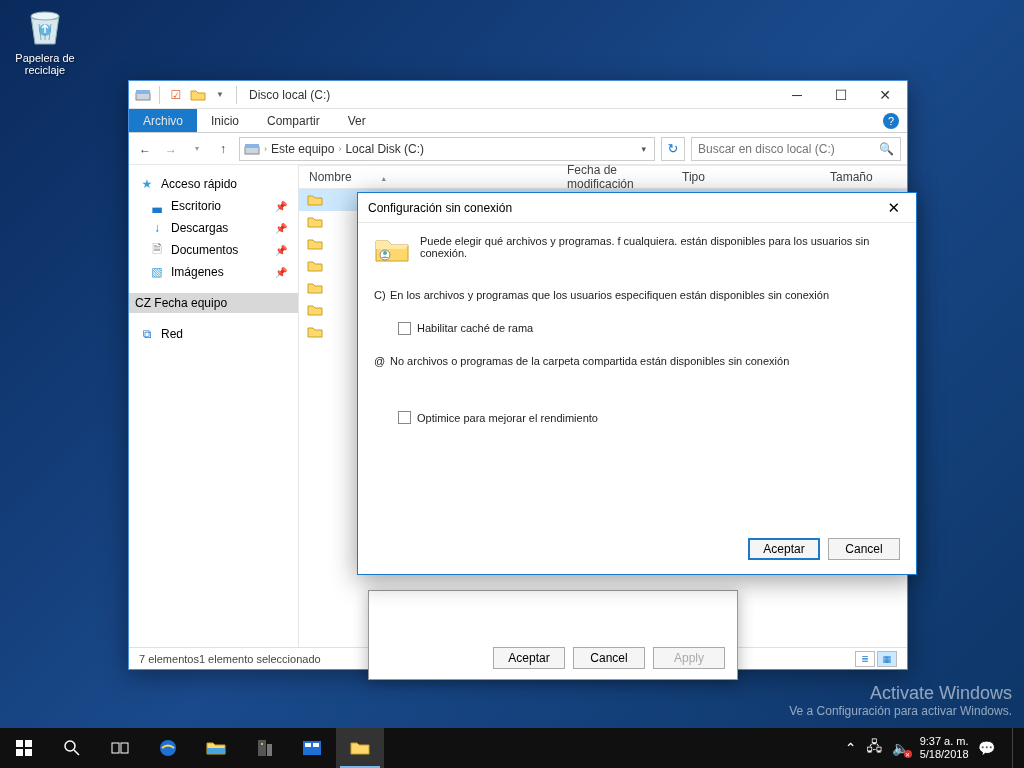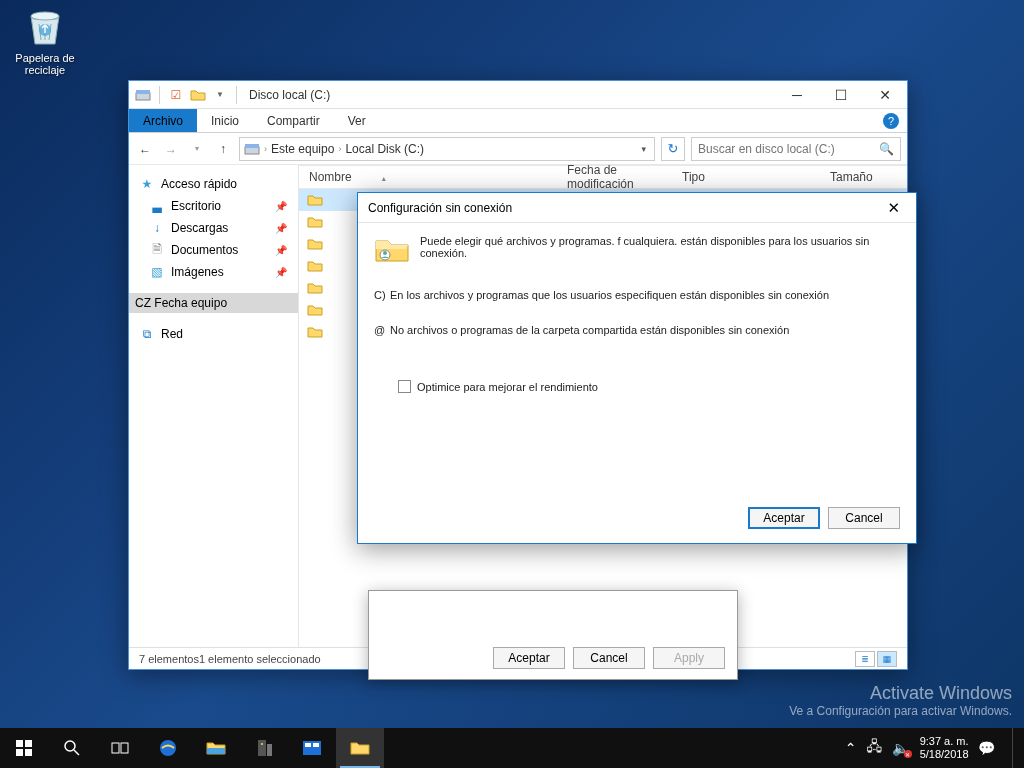--- a/index.html
+++ b/index.html
@@ -15,21 +15,21 @@
 .titlebar { height: 28px; background: #fff; display: flex; align-items: center; padding-left: 4px; border-bottom: 1px solid #e0e0e0; }
 .titlebar .tb-icons { display: flex; gap: 2px; align-items: center; }
 .titlebar .tb-icon { width: 20px; height: 18px; display: flex; align-items: center; justify-content: center; font-size: 12px; }
 .titlebar .divider { width: 1px; height: 18px; background: #d0d0d0; margin: 0 4px; }
 .titlebar .title-text { font-size: 12px; color: #333; margin-left: 8px; }
 .titlebar .controls { margin-left: auto; display: flex; }
 .titlebar .wc { width: 44px; height: 28px; display: flex; align-items: center; justify-content: center; font-size: 14px; color: #333; cursor: pointer; }
 
 .ribbon-tabs { height: 24px; display: flex; align-items: stretch; background: #fff; border-bottom: 1px solid #d0d0d0; font-size: 12px; }
 .ribbon-tabs .tab { padding: 0 14px; display: flex; align-items: center; color: #333; cursor: pointer; }
-.ribbon-tabs .tab.file { background: #1979ca; color: #000000; }
+.ribbon-tabs .tab.file { background: #1979ca; color: #e5e5e5; }
 .ribbon-tabs .help { margin-left: auto; margin-right: 8px; display: flex; align-items: center; }
 .help-circle { width: 16px; height: 16px; border-radius: 50%; background: #1979ca; color: #fff; font-size: 11px; display: flex; align-items: center; justify-content: center; }
 
 .navbar { height: 32px; display: flex; align-items: center; padding: 0 6px; gap: 6px; border-bottom: 1px solid #e8e8e8; }
 .nav-btn { width: 20px; height: 20px; display: flex; align-items: center; justify-content: center; color: #999; font-size: 12px; cursor: pointer; }
 .nav-btn.active { color: #333; }
 .addr { flex: 1; height: 24px; border: 1px solid #ccc; display: flex; align-items: center; padding: 0 4px; font-size: 12px; background: #fff; }
 .addr .drive-ic { width: 16px; height: 14px; margin-right: 4px; }
 .addr .crumb { padding: 0 4px; color: #333; }
 .addr .sep { color: #888; font-size: 9px; }
@@ -308,20 +308,24 @@
         <circle cx="11" cy="20" r="5" fill="#fff" stroke="#888"></circle>
         <circle cx="11" cy="18" r="2" fill="#5a9"></circle>
         <path d="M7 23 Q11 20 15 23" fill="#5a9"></path>
       </svg>
       <span>Puede elegir qué archivos y programas. f cualquiera. están disponibles para los usuarios sin conexión.</span>
     </div>
 
     <div class="od-opt">
       <span class="prefix">C)</span><span>En los archivos y programas que los usuarios especifiquen están disponibles sin conexión</span>
     </div>
+    <div class="od-check">
+      <span class="cb"></span>
+      <span>Habilitar caché de rama</span>
+    </div>
 
     <div class="od-opt">
       <span class="prefix">@</span><span>No archivos o programas de la carpeta compartida están disponibles sin conexión</span>
     </div>
 
     <div style="height:18px"></div>
 
     <div class="od-check">
       <span class="cb"></span>
       <span>Optimice para mejorar el rendimiento</span>

